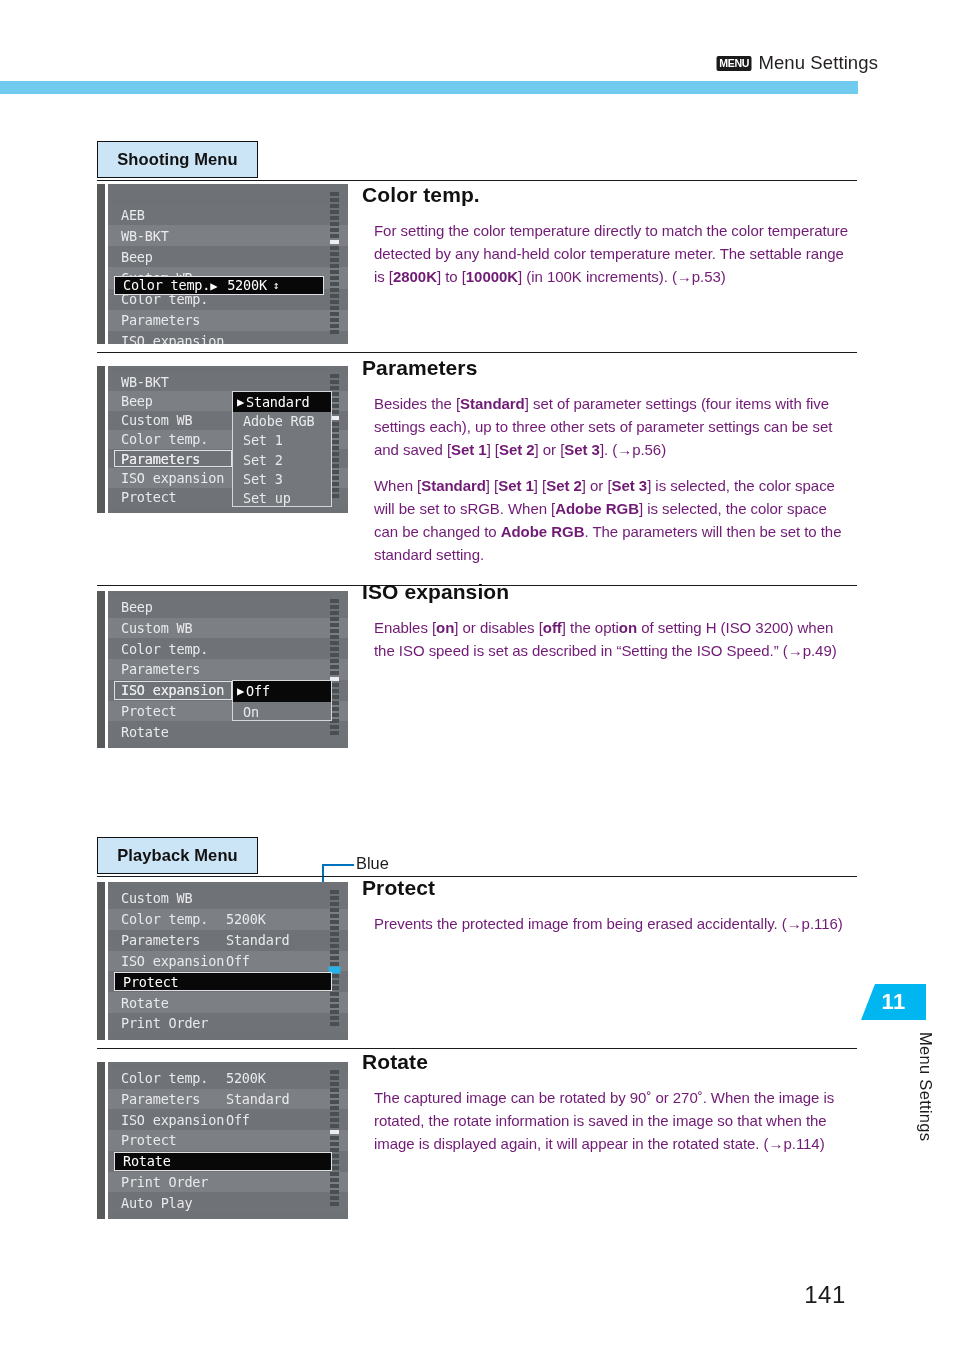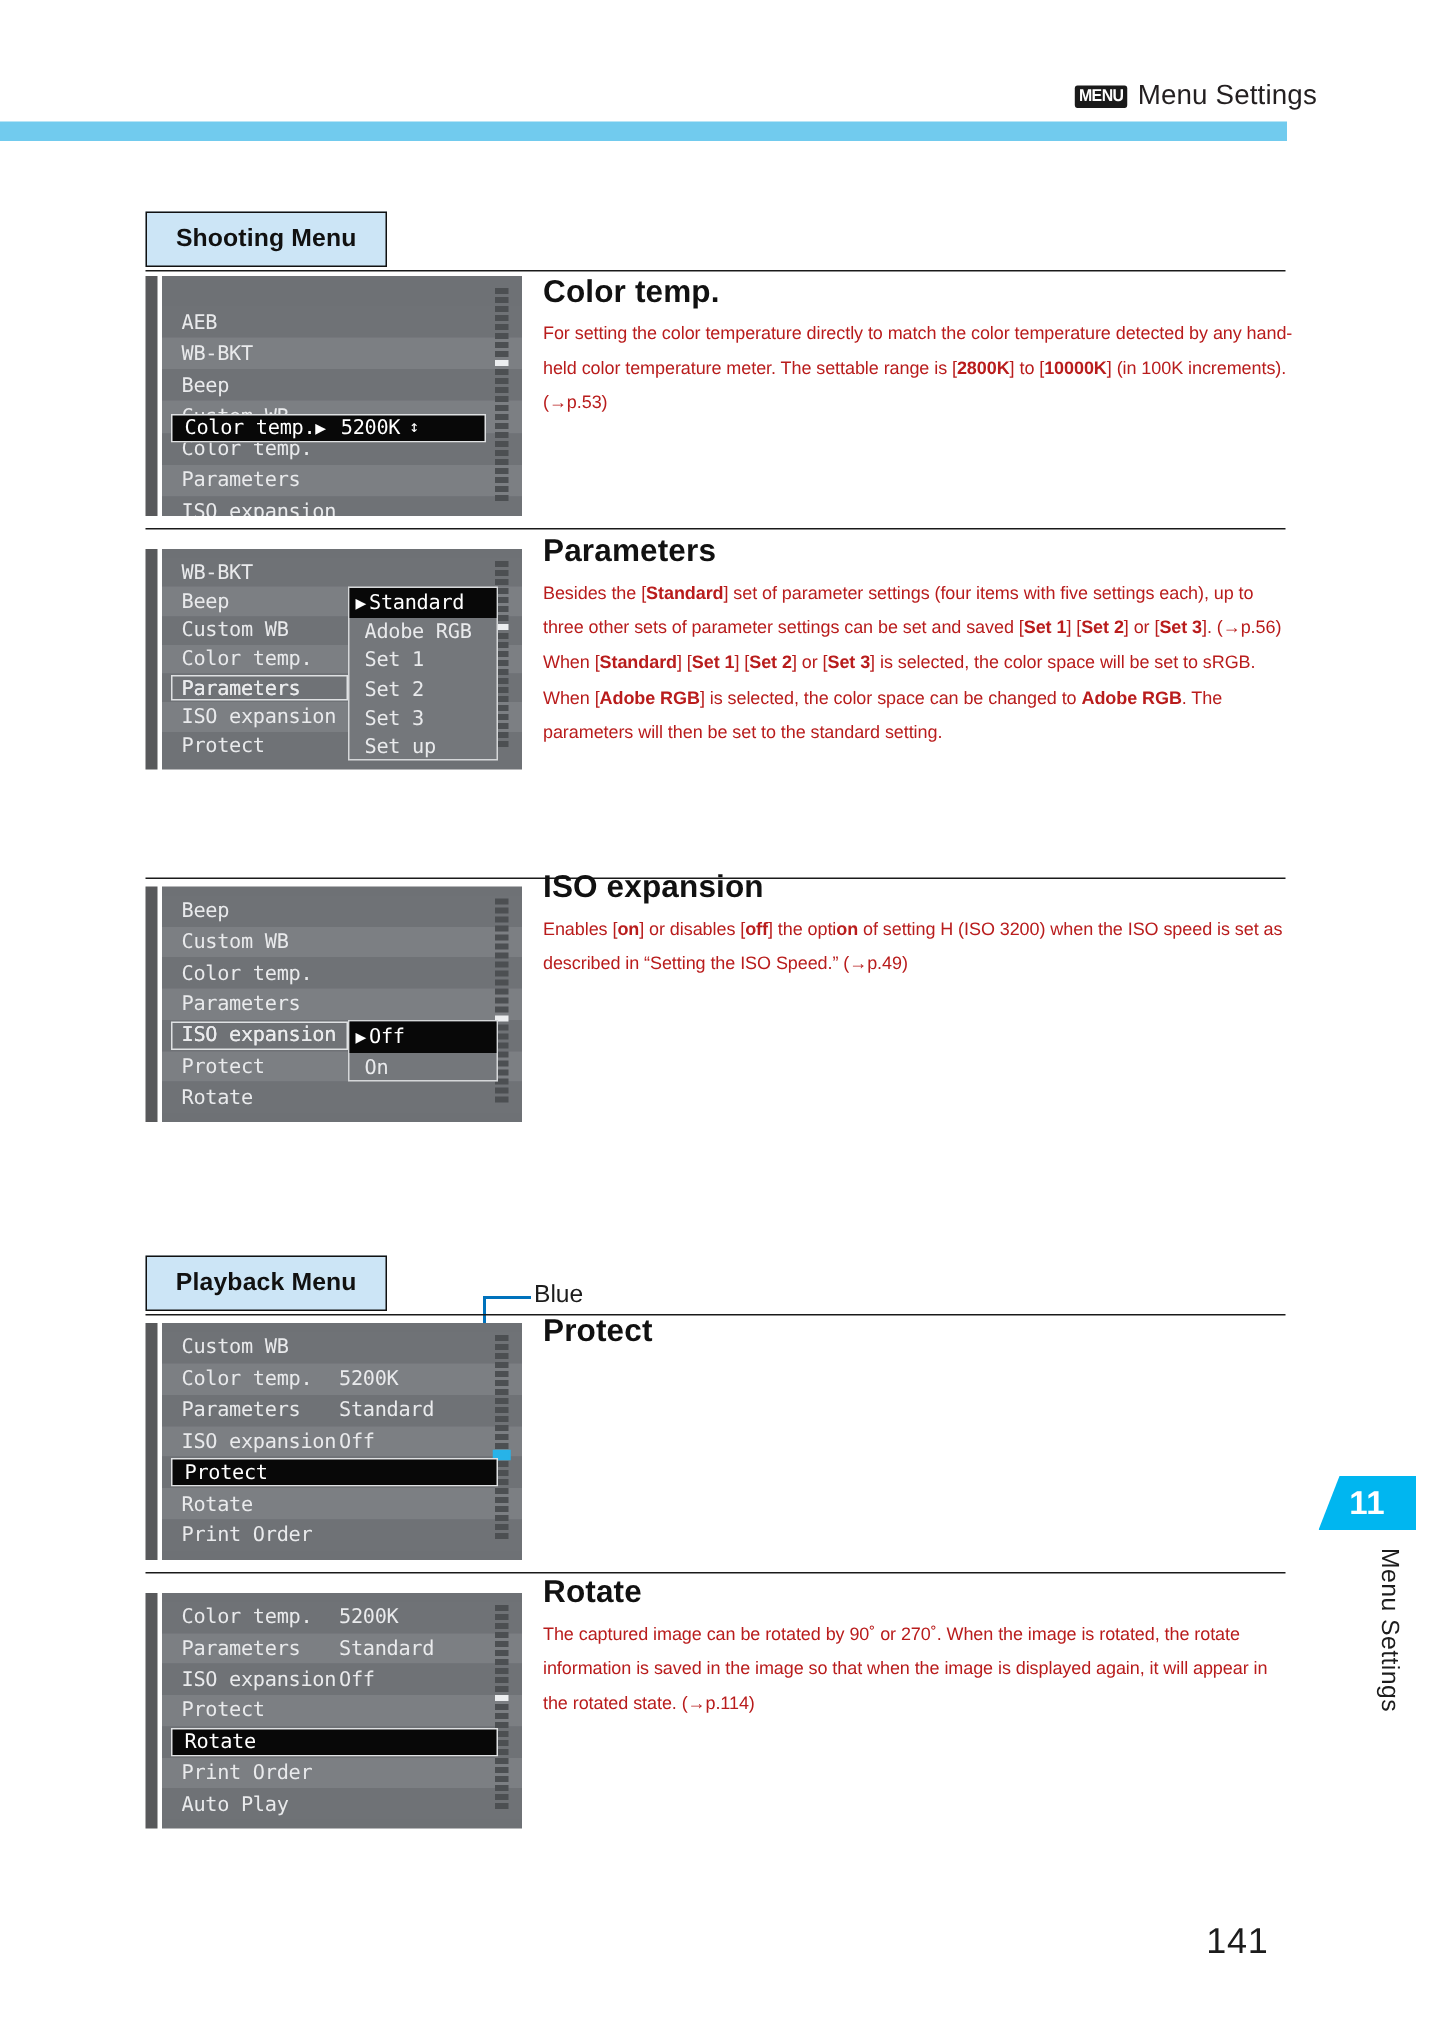--- a/index.html
+++ b/index.html
@@ -199,24 +199,24 @@
   
   .txt-col { position: absolute; width: 500px; left: 362px; }
   .txt-head {
     font-size: 21px;
     font-weight: bold;
     color: #111;
     margin: 0 0 4px 0;
     letter-spacing: .1px;
   }
   .txt-body {
-    font-size: 12px;
+    font-size: 15px;
     line-height: 23.2px;
-    color: #b91c1c;
-    margin: 0;
+    color: #701a75;
+    margin: 12px;
     letter-spacing: -0.05px;
   }
   .txt-body b { font-weight: bold; }
 
   
   .callout-label {
     position: absolute;
     font-size: 16.4px;
     color: #1c1c1c;
   }
@@ -227,21 +227,21 @@
   }
   .callout-line-v {
     position: absolute;
     width: 1.6px;
     background: #0072bc;
   }
 
   
   .side-tab {
     position: absolute;
-    left: 879px;
+    left: 861px;
     top: 984px;
     width: 65px;
     height: 36px;
     background: #00b6f0;
     clip-path: polygon(14px 0, 100% 0, 100% 100%, 0 100%);
     display: flex;
     align-items: center;
     justify-content: center;
   }
   .side-tab span {
@@ -561,20 +561,21 @@
         <i></i>
         <i></i>
         <i></i>
       </div>
       <div class="lcd-hl" style="left: 6px; top: 90.4286px; height: 18.8571px; width: 218px;">
         <span>Protect</span>
       </div>
     </div>
     <div class="txt-col" style="top: 876px;">
       <div class="txt-head">Protect</div>
+      <p class="txt-body">Prevents the protected image from being erased accidentally. (→p.116)</p>
     </div>
     <div class="entry-rule" style="top: 1048px;"></div>
     <div class="left-tick" style="top: 1062px; height: 157px;"></div>
     <div class="lcd" style="left: 108px; top: 1062px; width: 240px; height: 157px;">
       <div class="lcd-rows" style="padding-top: 6px;">
         <div class="lcd-row shade-a" style="height: 20.7143px;">
           <span class="lcd-label">Color temp.</span>
           <span class="lcd-value" style="left: 118px;">5200K</span>
         </div>
         <div class="lcd-row shade-b" style="height: 20.7143px;">

